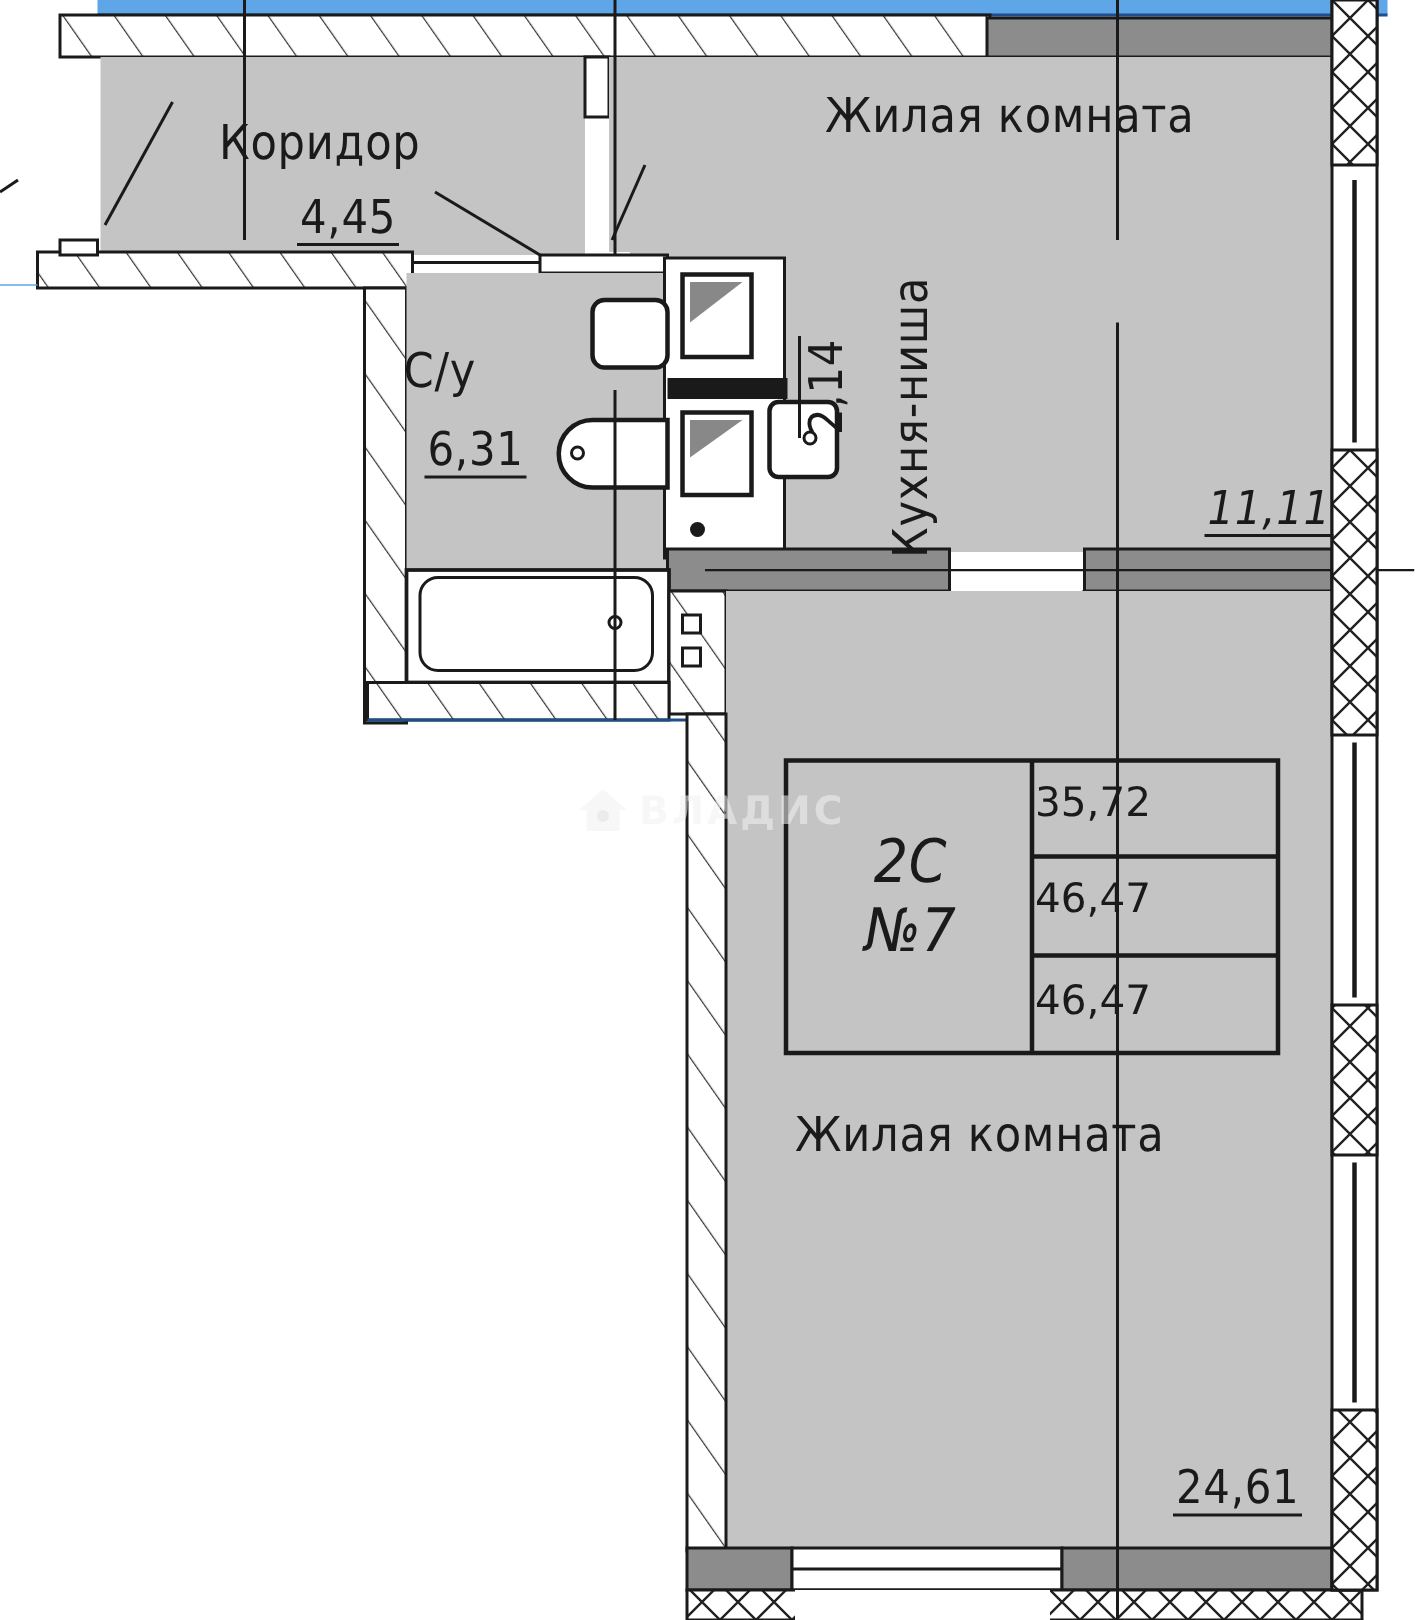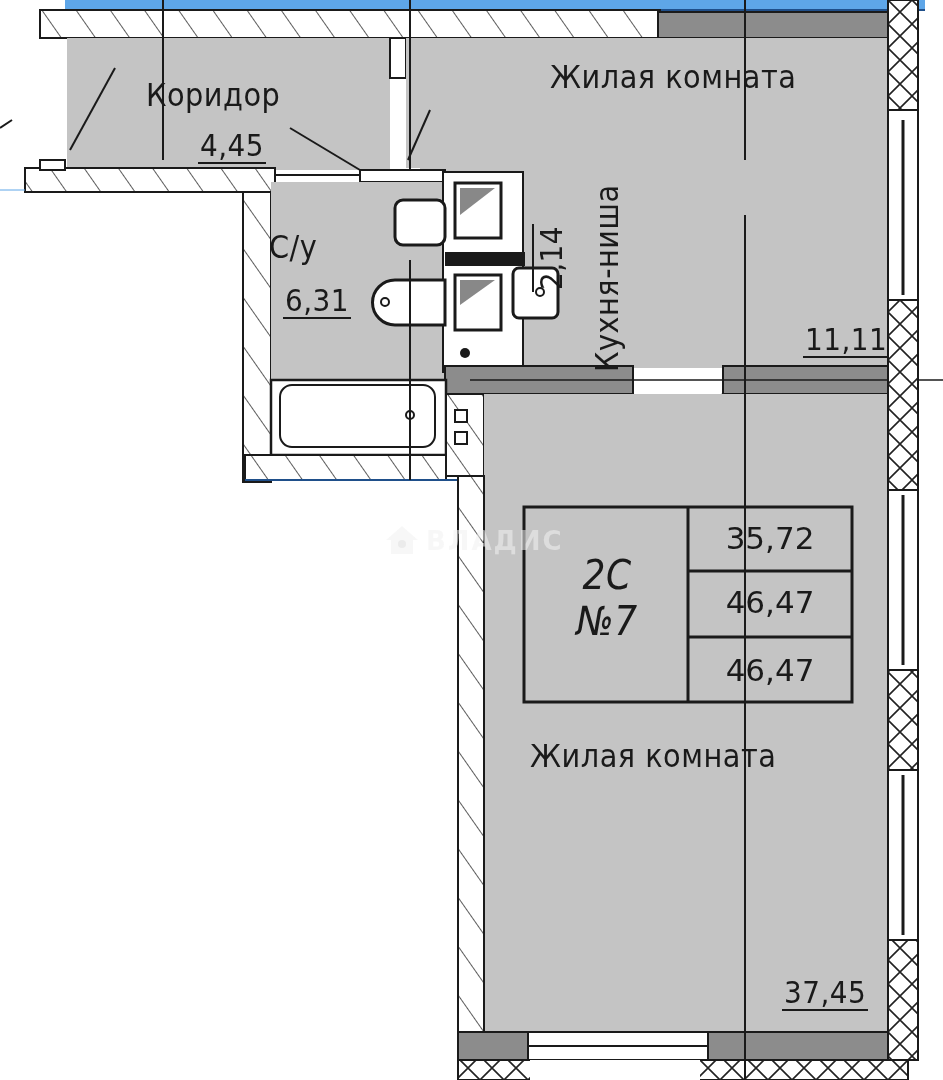--- a/index.html
+++ b/index.html
@@ -2,21 +2,21 @@
 <html><head>
 <meta charset="utf-8">
 <style>
   html, body { margin: 0; padding: 0; background: #ffffff; }
   body { width: 943px; height: 1080px; position: relative; overflow: hidden; font-family: "DejaVu Sans", sans-serif; }
   svg.plan { position: absolute; left: 0; top: 0; }
   .lbl { position: absolute; color: #1a1a1a; font-family: "DejaVu Sans Condensed", "DejaVu Sans", sans-serif; white-space: nowrap; letter-spacing: 0.5px; }
   .room-name { font-size: 32px; }
   .area { font-size: 31px; border-bottom: 2px solid #1a1a1a; line-height: 34px; padding: 0 2px; }
   .vert { transform-origin: left top; transform: rotate(-90deg); }
-  .tbl-cell { position: absolute; font-size: 31px; color: #1a1a1a; text-align: center; }
+  .tbl-cell { position: absolute; font-size: 27px; color: #1a1a1a; text-align: left; }
   .code { font-style: italic; font-size: 40px; text-align: center; line-height: 46px; }
   .watermark { position: absolute; left: 384px; top: 524px; display: flex; align-items: flex-end; gap: 6px; opacity: 0.55; }
   .watermark span { color: #f2f2f2; font-size: 26px; font-weight: bold; letter-spacing: 2px; }
 </style>
 </head>
 <body>
 
 <svg class="plan" width="943" height="1080" viewBox="0 0 943 1080">
   <defs>
     <pattern id="hatch" patternUnits="userSpaceOnUse" width="28" height="28" patternTransform="rotate(-35)">
@@ -111,30 +111,30 @@
   <rect x="524" y="507" width="328" height="195" fill="none" stroke="#1a1a1a" stroke-width="3"></rect>
   <line x1="688" y1="507" x2="688" y2="702" stroke="#1a1a1a" stroke-width="3"></line>
   <line x1="688" y1="571" x2="852" y2="571" stroke="#1a1a1a" stroke-width="3"></line>
   <line x1="688" y1="637" x2="852" y2="637" stroke="#1a1a1a" stroke-width="3"></line>
 </svg>
 
 <div class="lbl room-name" style="left:146px; top:76px;">Коридор</div>
 <div class="lbl area" style="left:170px; top:128px;margin-left:28px;">4,45</div>
 
 <div class="lbl room-name" style="left:550px; top:58px;">Жилая комната</div>
-<div class="lbl area" style="left:803px; top:322px;">11,11</div>
+<div class="lbl area" style="left:803px; top:322px;font-style:italic;">11,11</div>
 
 <div class="lbl room-name" style="left:269px; top:228px;">С/у</div>
 <div class="lbl area" style="left:283px; top:283px;">6,31</div>
 
 <div class="lbl room-name vert" style="left:588px; top:372px;">Кухня-ниша</div>
 <div class="lbl area vert" style="left:532px; top:292px; border-bottom:none; border-top:2px solid #1a1a1a;">2,14</div>
 
 <div class="lbl room-name" style="left:530px; top:737px;">Жилая комната</div>
-<div class="lbl area" style="left:782px; top:975px;">37,45</div>
+<div class="lbl area" style="left:782px; top:975px;">24,61</div>
 
 <div class="lbl code" style="left:527px; top:552px; width:160px;">
   <div>2С</div>
   <div>№7</div>
 </div>
 <div class="tbl-cell" style="left:690px; top:520px; width:160px;">35,72</div>
 <div class="tbl-cell" style="left:690px; top:584px; width:160px;">46,47</div>
 <div class="tbl-cell" style="left:690px; top:652px; width:160px;">46,47</div>
 
 <div class="watermark">

